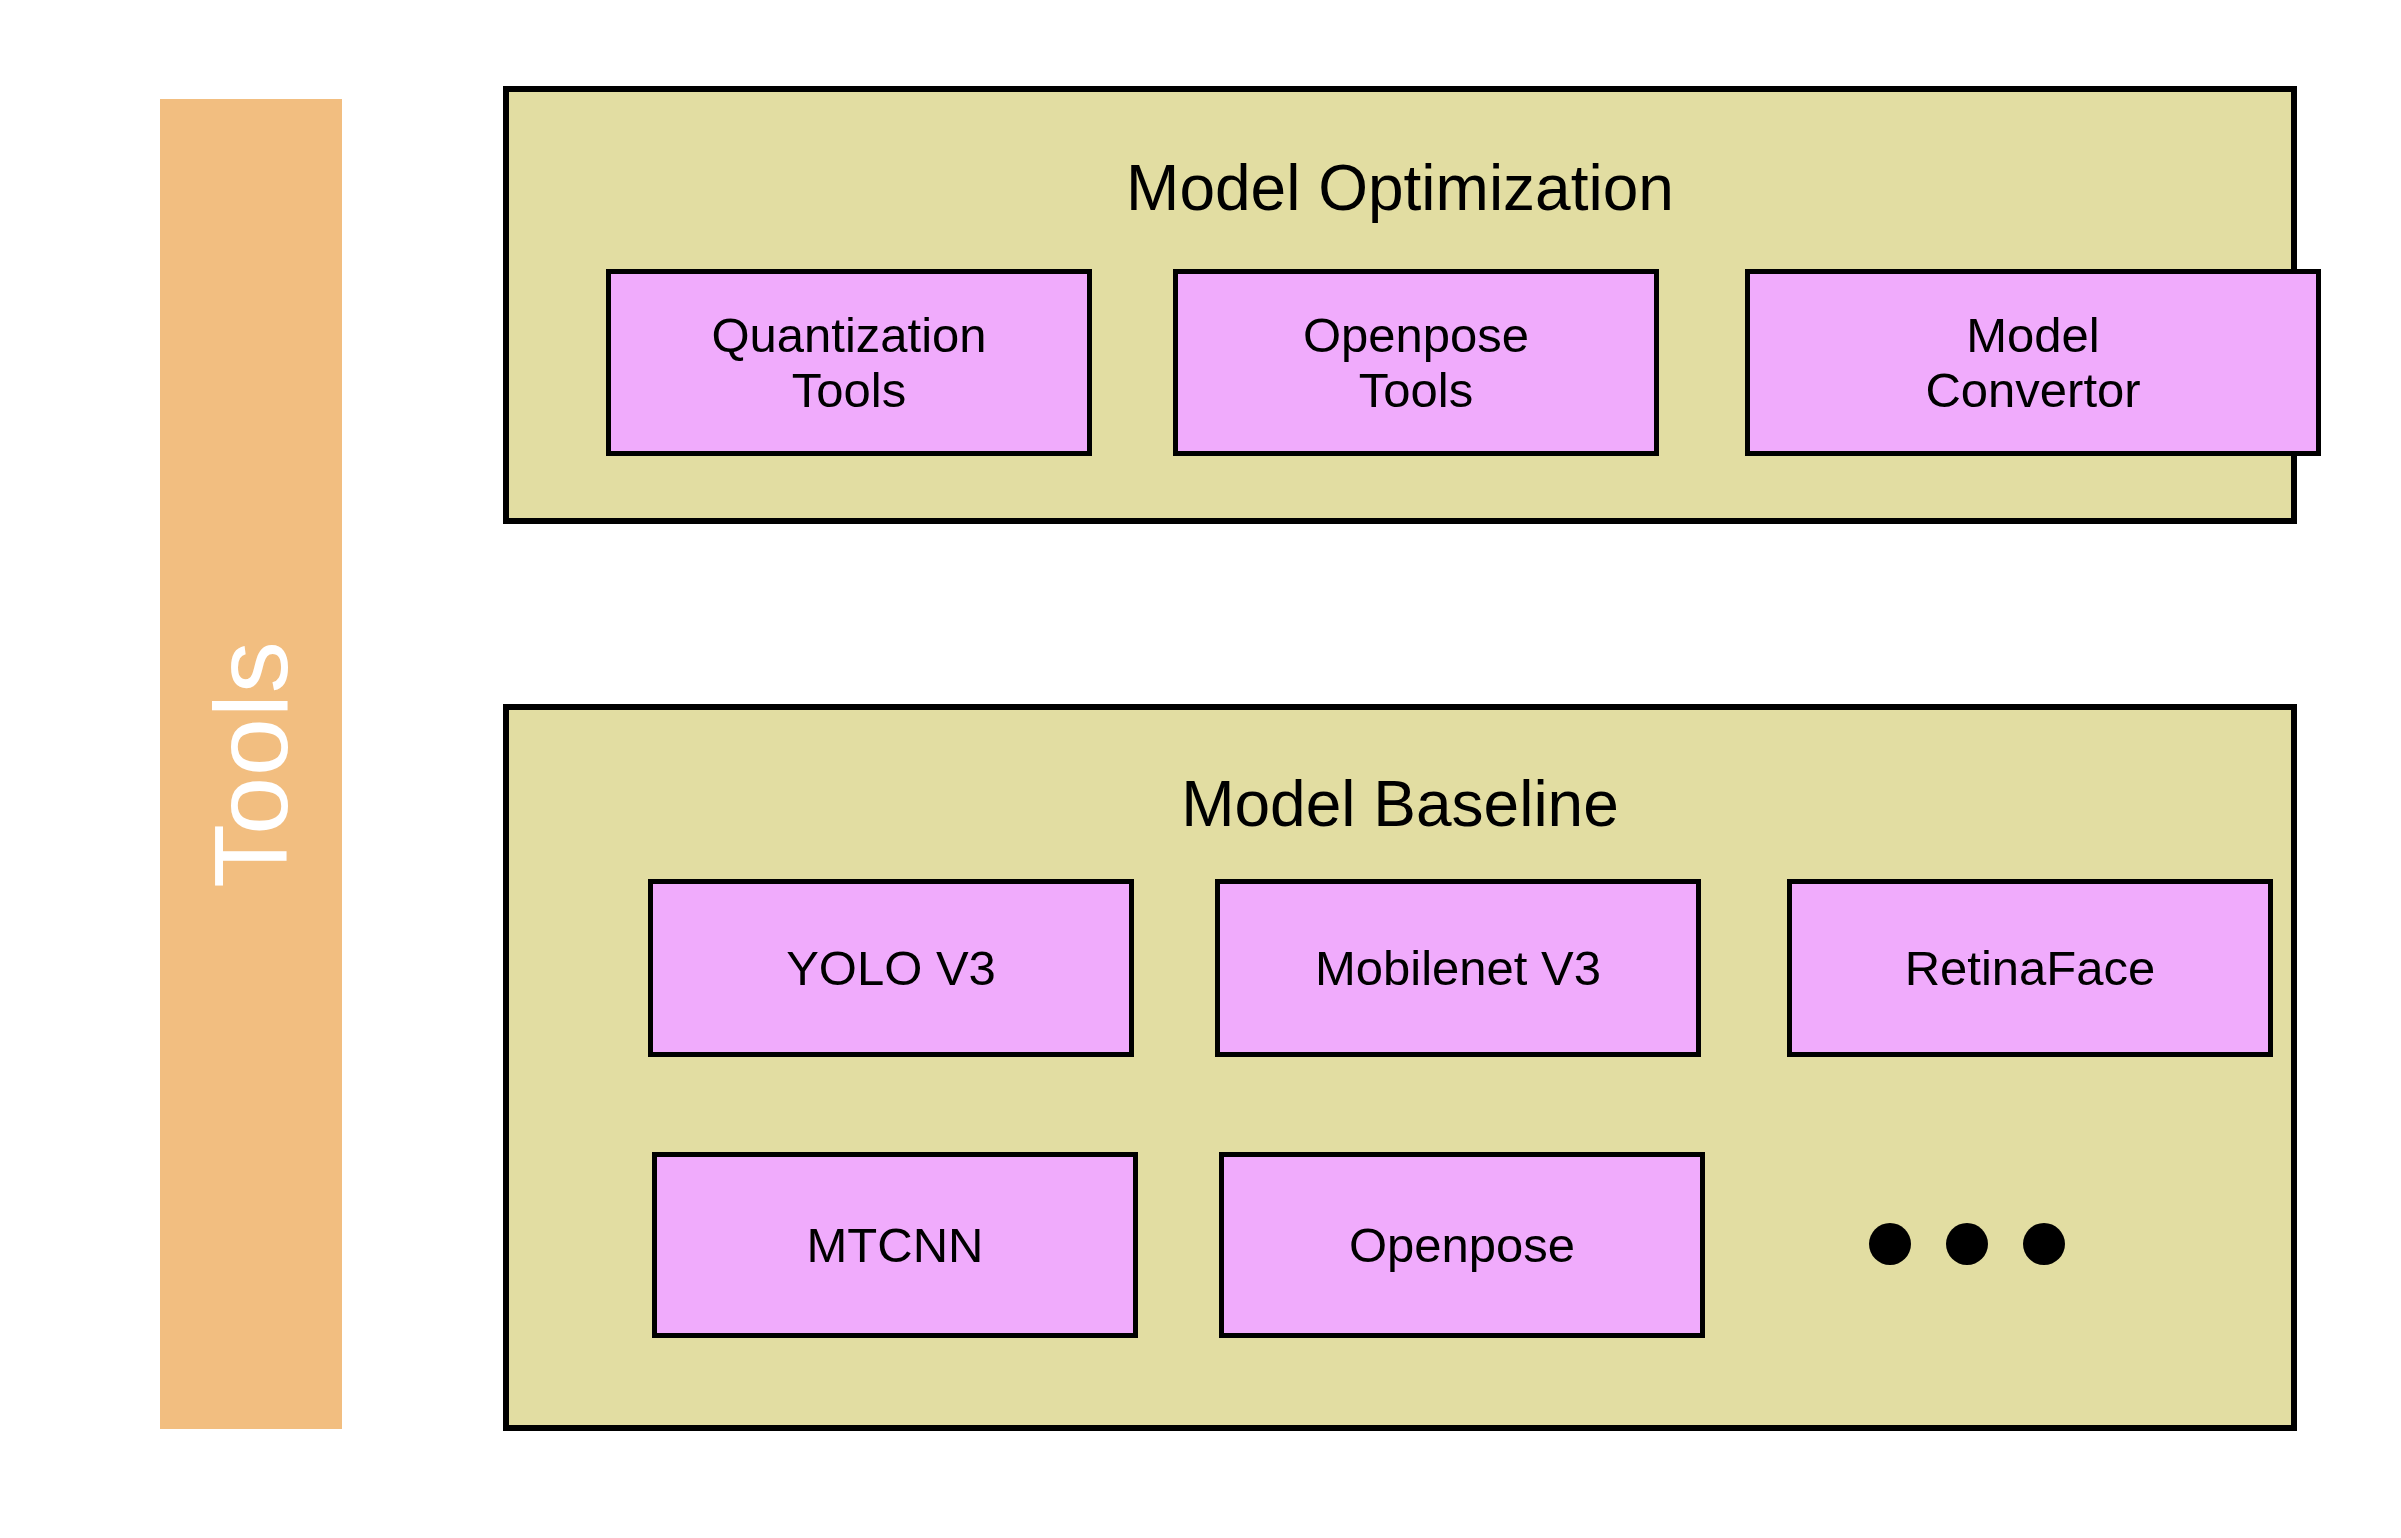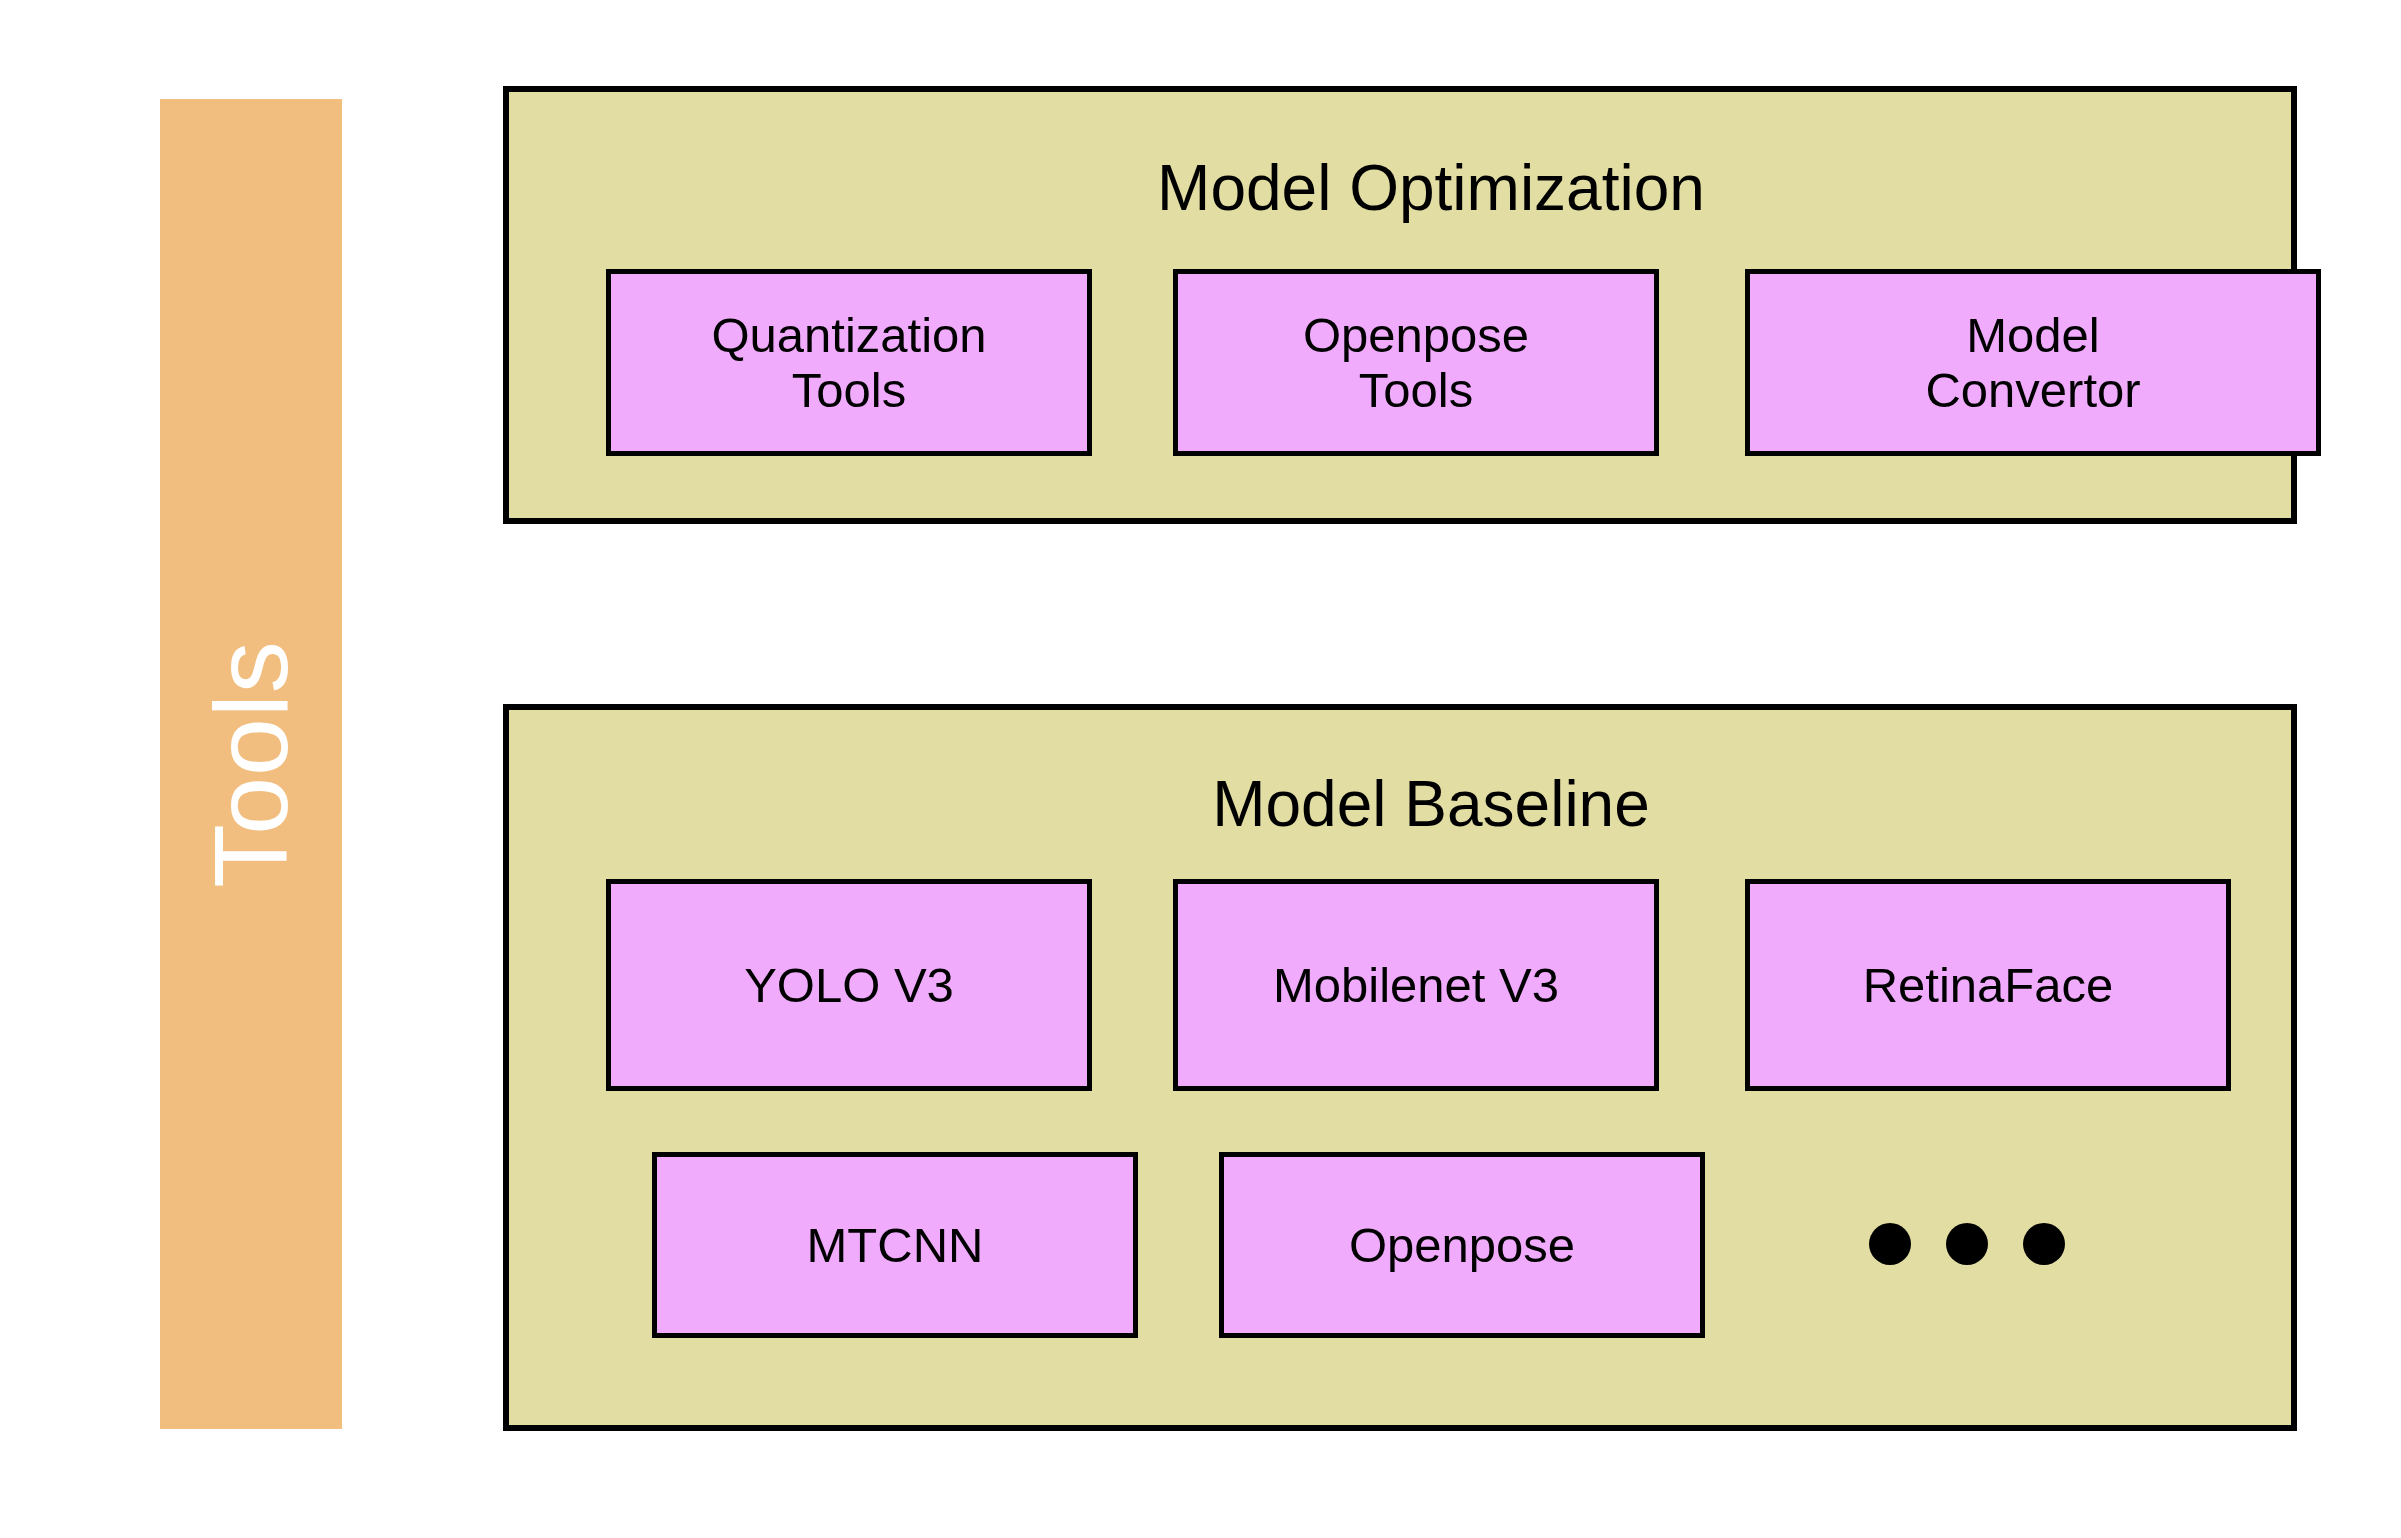--- a/index.html
+++ b/index.html
@@ -73,21 +73,20 @@
     position: absolute;
     left: 0;
     width: 100%;
     text-align: center;
     font-size: 64px;
     font-weight: 400;
     color: #000000;
     line-height: 1;
     white-space: nowrap;
     font-family: "Liberation Sans", sans-serif;
-    margin-left: 31px;
   }
   #panel-optimization .panel-title { top: 64px; }
   #panel-baseline .panel-title { top: 62px; }
 
   
   .node {
     position: absolute;
     background: #f0abfc;
     border: 5.3px solid #000000;
     box-sizing: border-box;
@@ -103,21 +102,21 @@
     white-space: pre-line;
   }
 
   
   .opt-row { top: 177px; height: 187px; }
   #node-quantization-tools { left: 97px;  width: 486px; }
   #node-pruning-tools      { left: 664px;  width: 486px; }
   #node-model-convertor    { left: 1236px; width: 576px; }
 
   
-  .base-row-1 { top: 169px; height: 212px; }
+  .base-row-1 { top: 169px; height: 178px; margin-left: 42px; }
   #node-yolo-v3      { left: 97px;  width: 486px; }
   #node-mobilenet-v3 { left: 664px;  width: 486px; }
   #node-retinaface   { left: 1236px; width: 486px; }
 
   
   .base-row-2 { top: 442px; height: 186px; margin-left: 46px; }
   #node-mtcnn    { left: 97px; width: 486px; }
   #node-openpose { left: 664px; width: 486px; }
 
   

